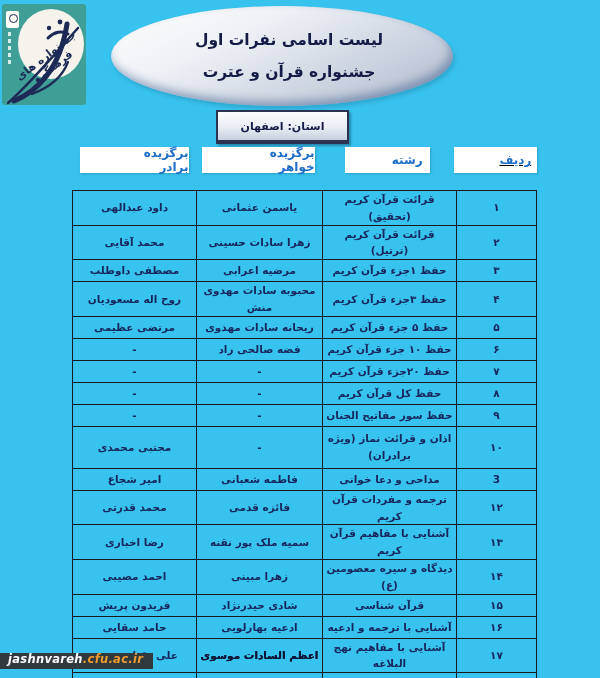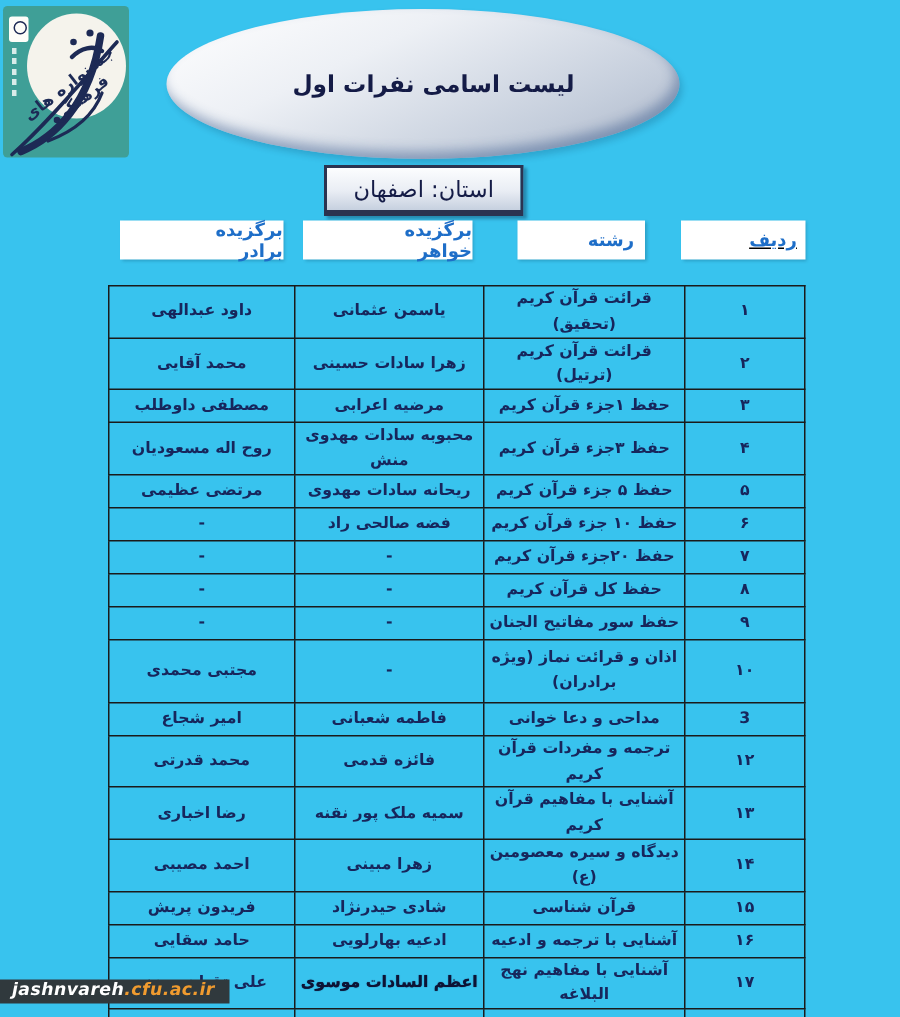--- a/index.html
+++ b/index.html
@@ -72,21 +72,21 @@
 
   
   .province-box{
     position:absolute;left:216px;top:110px;width:133px;height:34px;
     background:linear-gradient(180deg,#FCFDFE 0%,#E9EDF4 55%,#C6D0DF 100%);
     border:2px solid #2B3350;
     border-bottom-width:4px;
     box-shadow:2px 2px 2px rgba(0,30,60,.35);
     display:flex;align-items:center;justify-content:center;
   }
-  .province-box span{color:#141B46;font-size:15px;font-weight:normal;direction:rtl;}
+  .province-box span{color:#141B46;font-size:11px;font-weight:bold;direction:rtl;}
 
   
   .table-area{position:absolute;left:73px;top:147px;width:464px;direction:rtl;}
   .hdr-row{display:flex;direction:rtl;}
   .hdr-cell{display:flex;align-items:center;justify-content:center;height:26px;}
   .hdr-cell.c-no{width:84px;text-decoration:underline;}
   .hdr-cell.c-field{width:134px;}
   .hdr-cell.c-sister{width:126px;}
   .hdr-cell.c-brother{width:124px;}
   .hdr-box{
@@ -148,20 +148,21 @@
       <circle cx="47" cy="24" r="2.2" fill="#1D2A55"></circle>
       <circle cx="36" cy="76" r="2.2" fill="#1D2A55"></circle>
     </svg>
     <div class="logo-text">جشنواره های فرهنگی</div>
     <div class="logo-emblem"></div>
     <div class="logo-sidemarks"></div>
   </div>
 
   <div class="title-ellipse">
     <div class="title-line">لیست اسامی نفرات اول</div>
+    <div class="title-line">جشنواره قرآن و عترت</div>
   </div>
 
   <div class="province-box">
     <span>استان: اصفهان</span>
   </div>
 
   <div class="table-area">
     <div class="hdr-row">
       <div class="hdr-cell c-no">
         <div class="hdr-box">ردیف</div>

